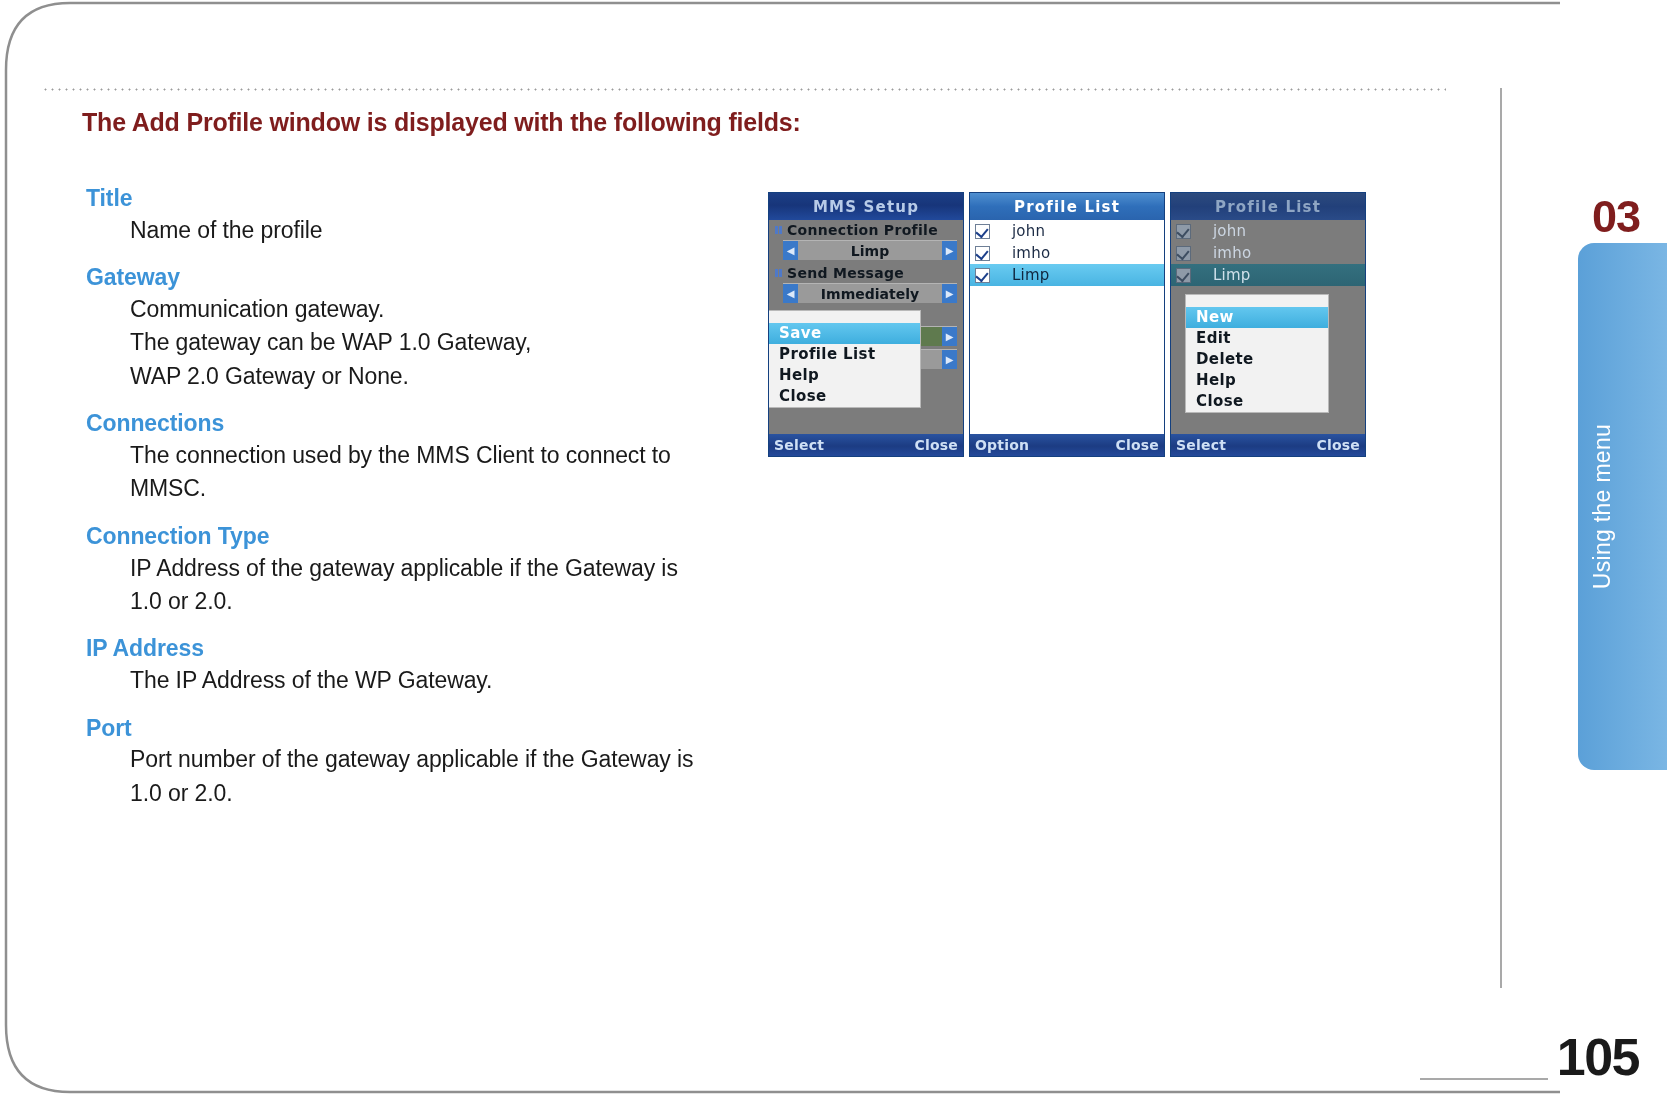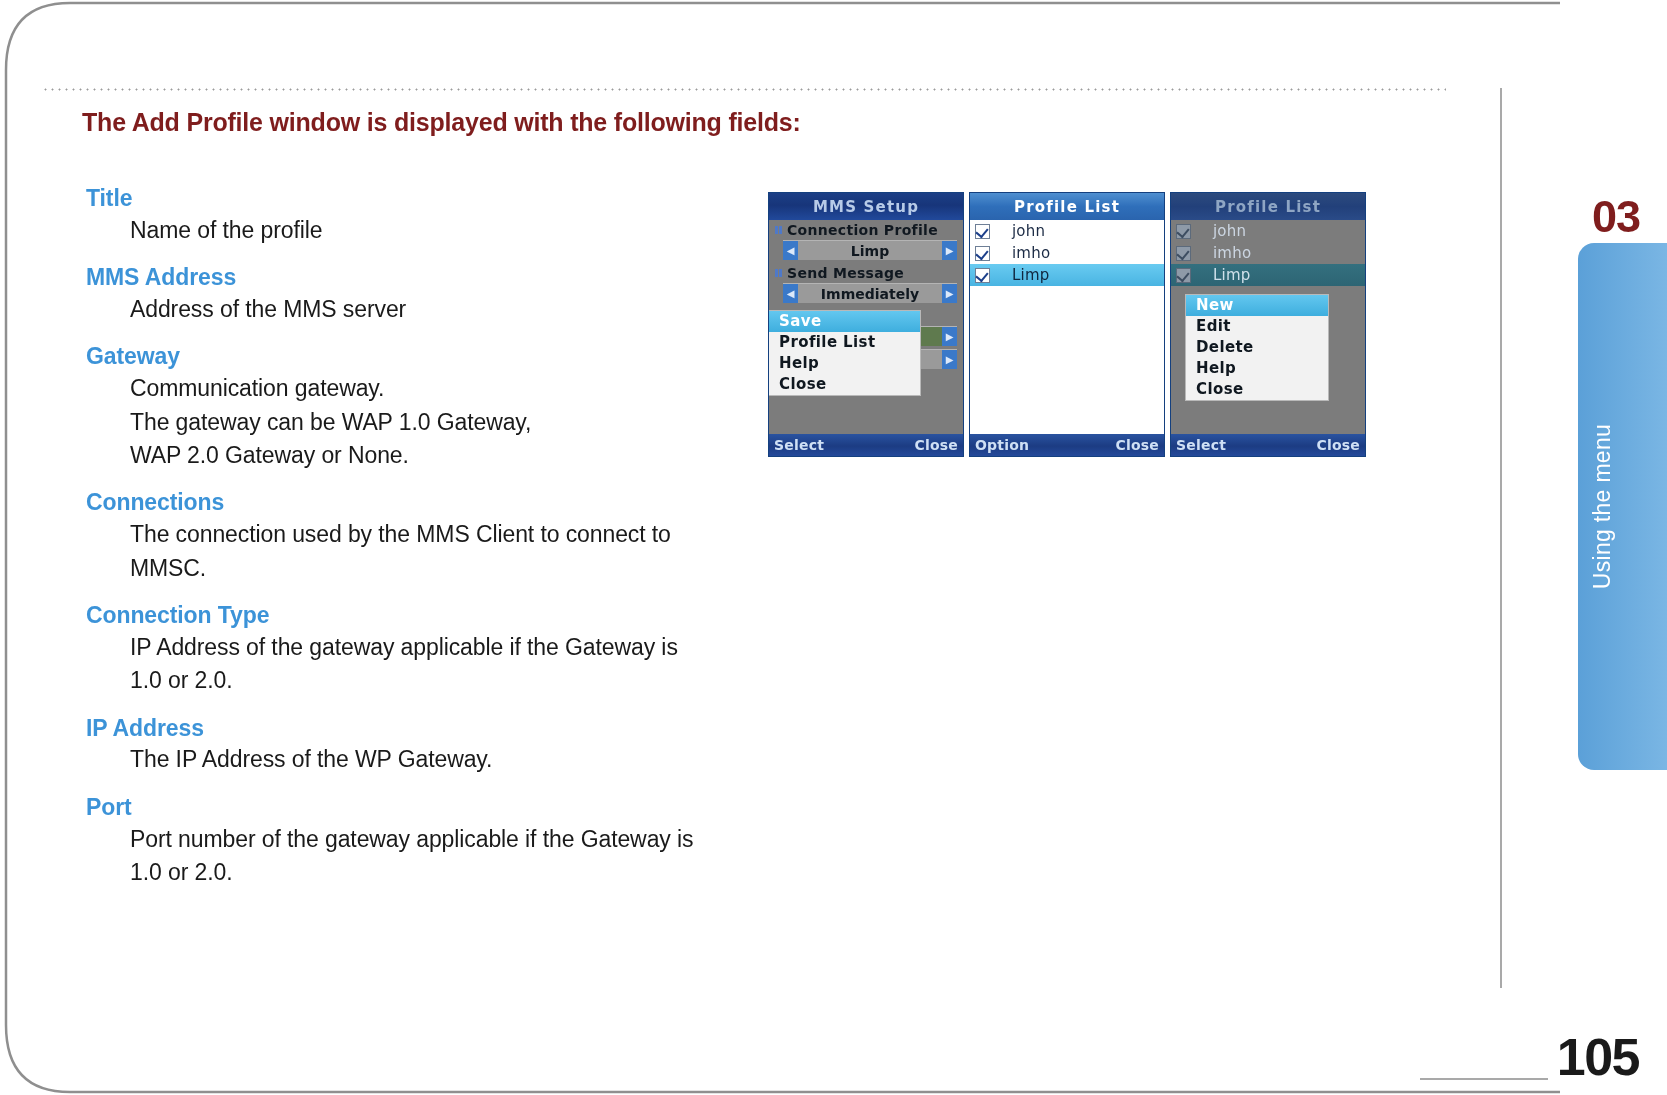--- a/index.html
+++ b/index.html
@@ -216,20 +216,21 @@
     font-size: 15px;
     font-weight: bold;
     color: #101820;
     padding: 1px 8px 2px 10px;
     white-space: nowrap;
     letter-spacing: 0.4px;
   }
   .popup-item.sel {
     background: linear-gradient(#63c7ef, #3eaede);
     color: #ffffff;
+    margin-top: 12px;
   }
 
   
   .plist-row {
     display: flex;
     align-items: center;
     gap: 22px;
     padding: 2px 0 2px 5px;
     font-size: 15px;
     color: #1b2a44;
@@ -325,24 +326,20 @@
 <div id="bottom-hairline"></div>
 
 <div id="intro-heading">The Add Profile window is displayed with the following fields:</div>
 
 <div id="fields-column">
   <div class="field-block">
     <div class="field-term">Title</div>
     <div class="field-desc">Name of the profile</div>
   </div>
   <div class="field-block">
-    <div class="field-term">MMS Address</div>
-    <div class="field-desc">Address of the MMS server</div>
-  </div>
-  <div class="field-block">
     <div class="field-term">Gateway</div>
     <div class="field-desc">Communication gateway.
 The gateway can be WAP 1.0 Gateway,
 WAP 2.0 Gateway or None.</div>
   </div>
   <div class="field-block">
     <div class="field-term">Connections</div>
     <div class="field-desc">The connection used by the MMS Client to connect to
 MMSC.</div>
   </div>

